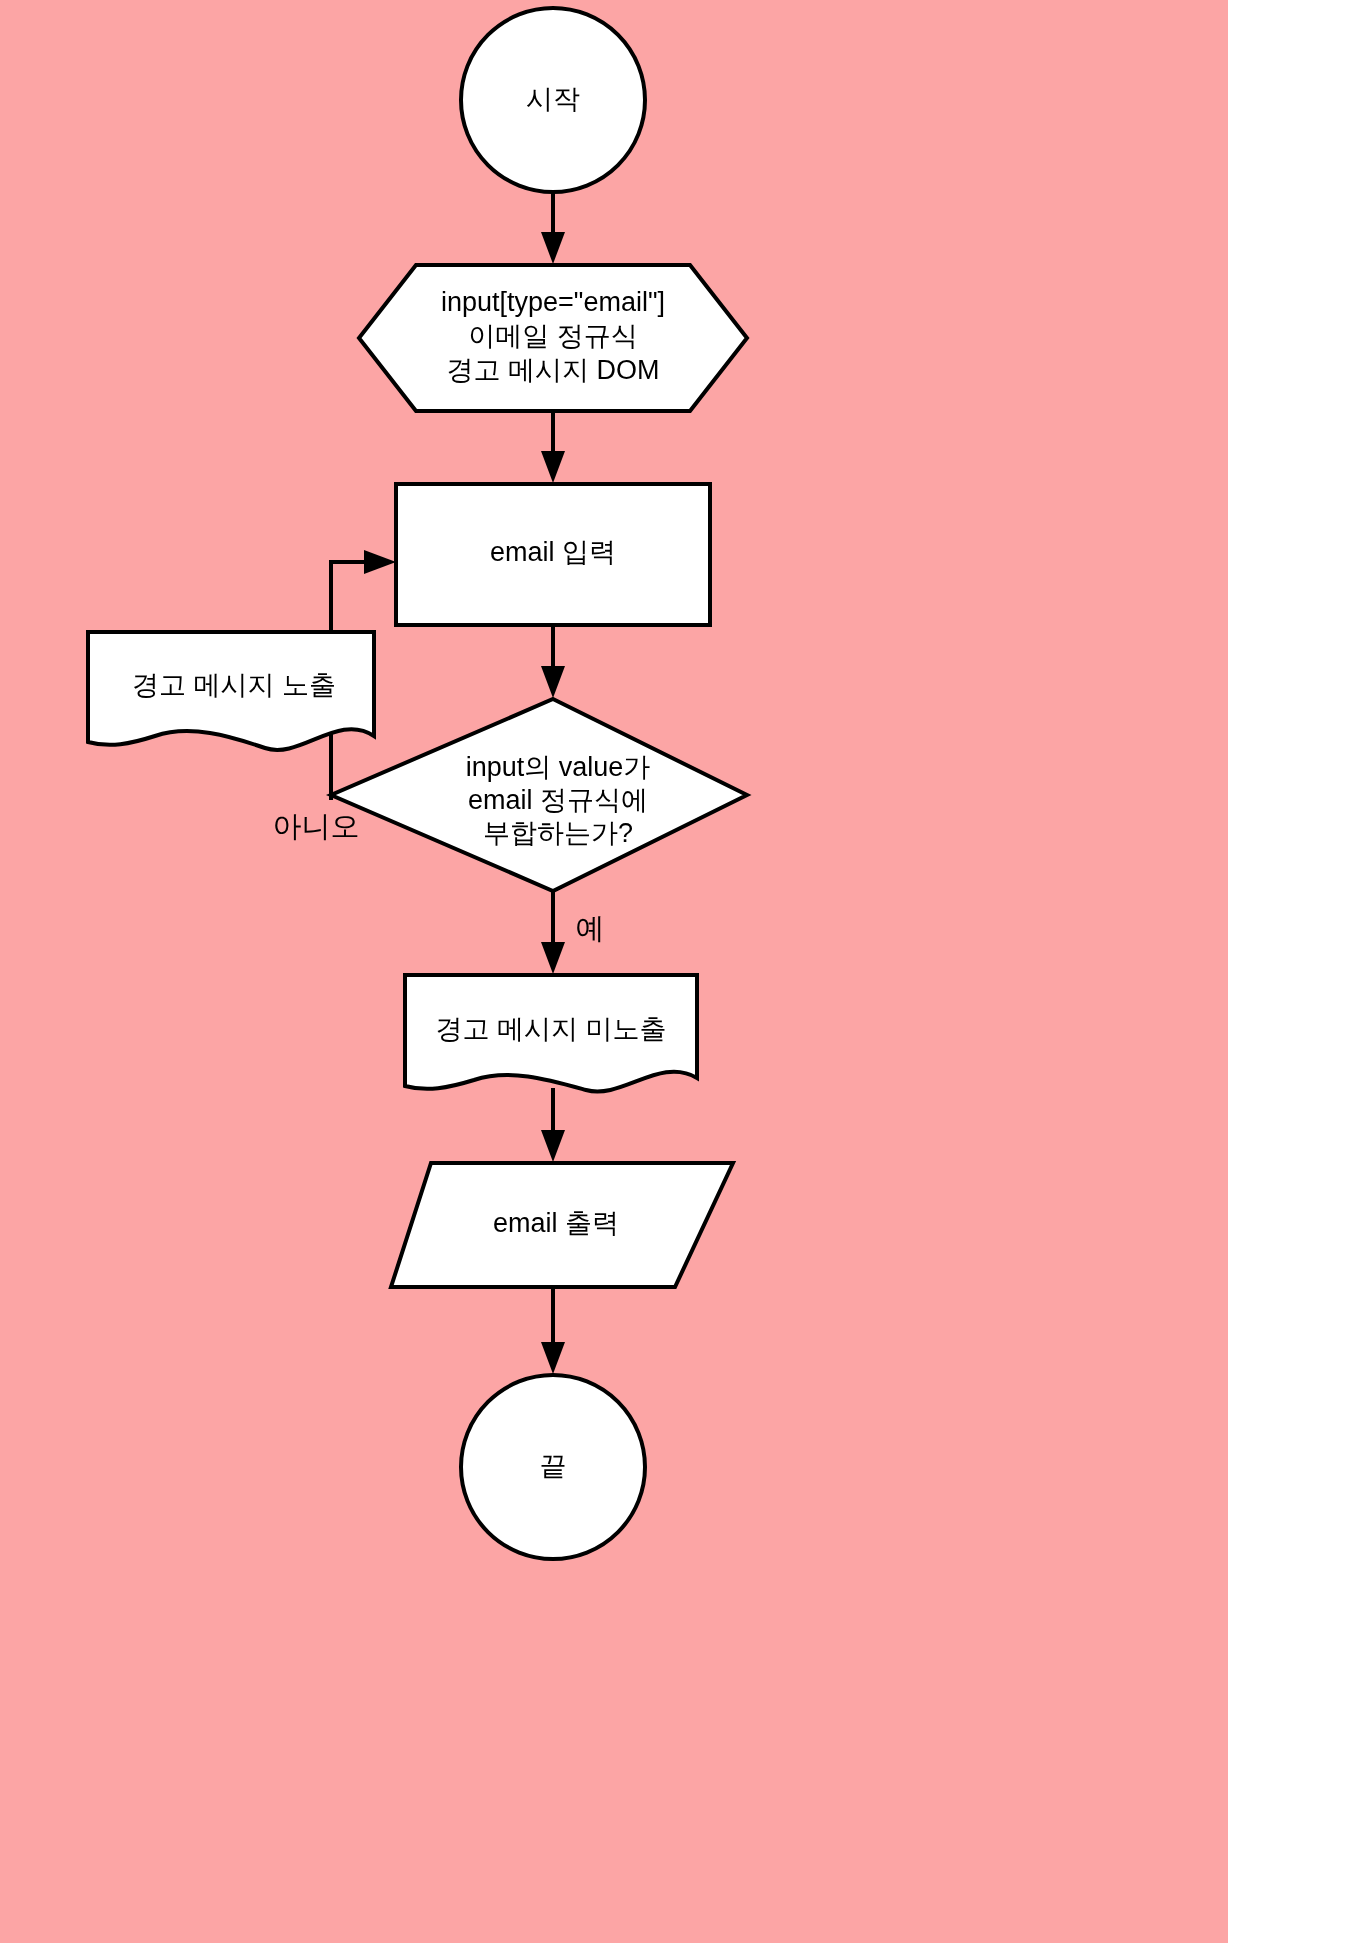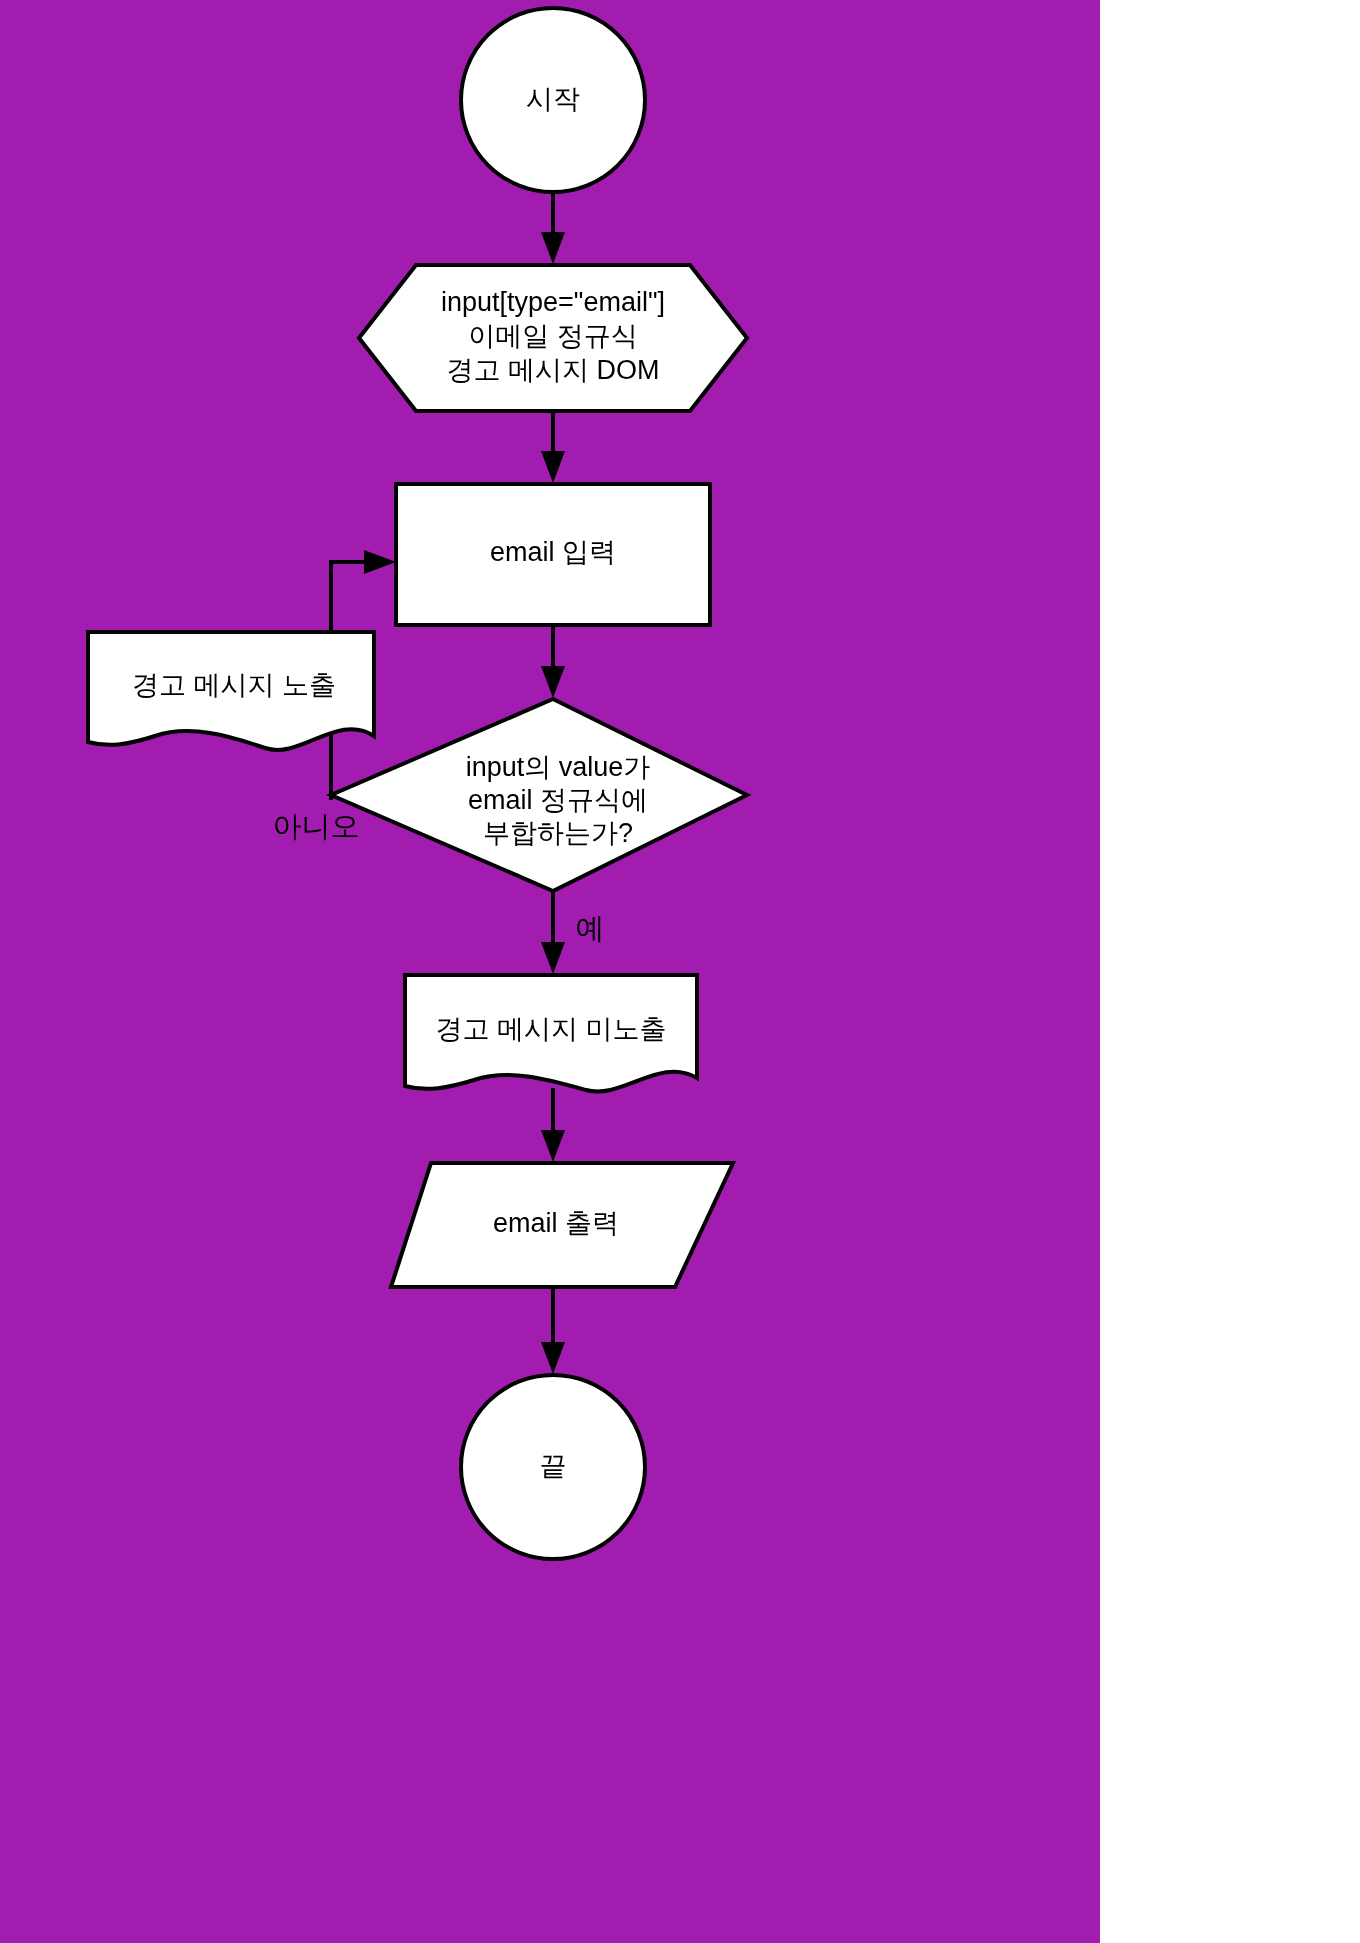--- a/index.html
+++ b/index.html
@@ -6,23 +6,23 @@
   html, body {
     margin: 0;
     padding: 0;
     background: #ffffff;
   }
   body {
     font-family: "Liberation Sans", "DejaVu Sans", sans-serif;
   }
   #canvas {
     position: relative;
-    width: 1100px;
+    width: 1228px;
     height: 1943px;
-    background: #a21caf;
+    background: #fca5a5;
     overflow: hidden;
   }
   #flow-svg {
     position: absolute;
     top: 0;
     left: 0;
     width: 1360px;
     height: 1943px;
     display: block;
   }

